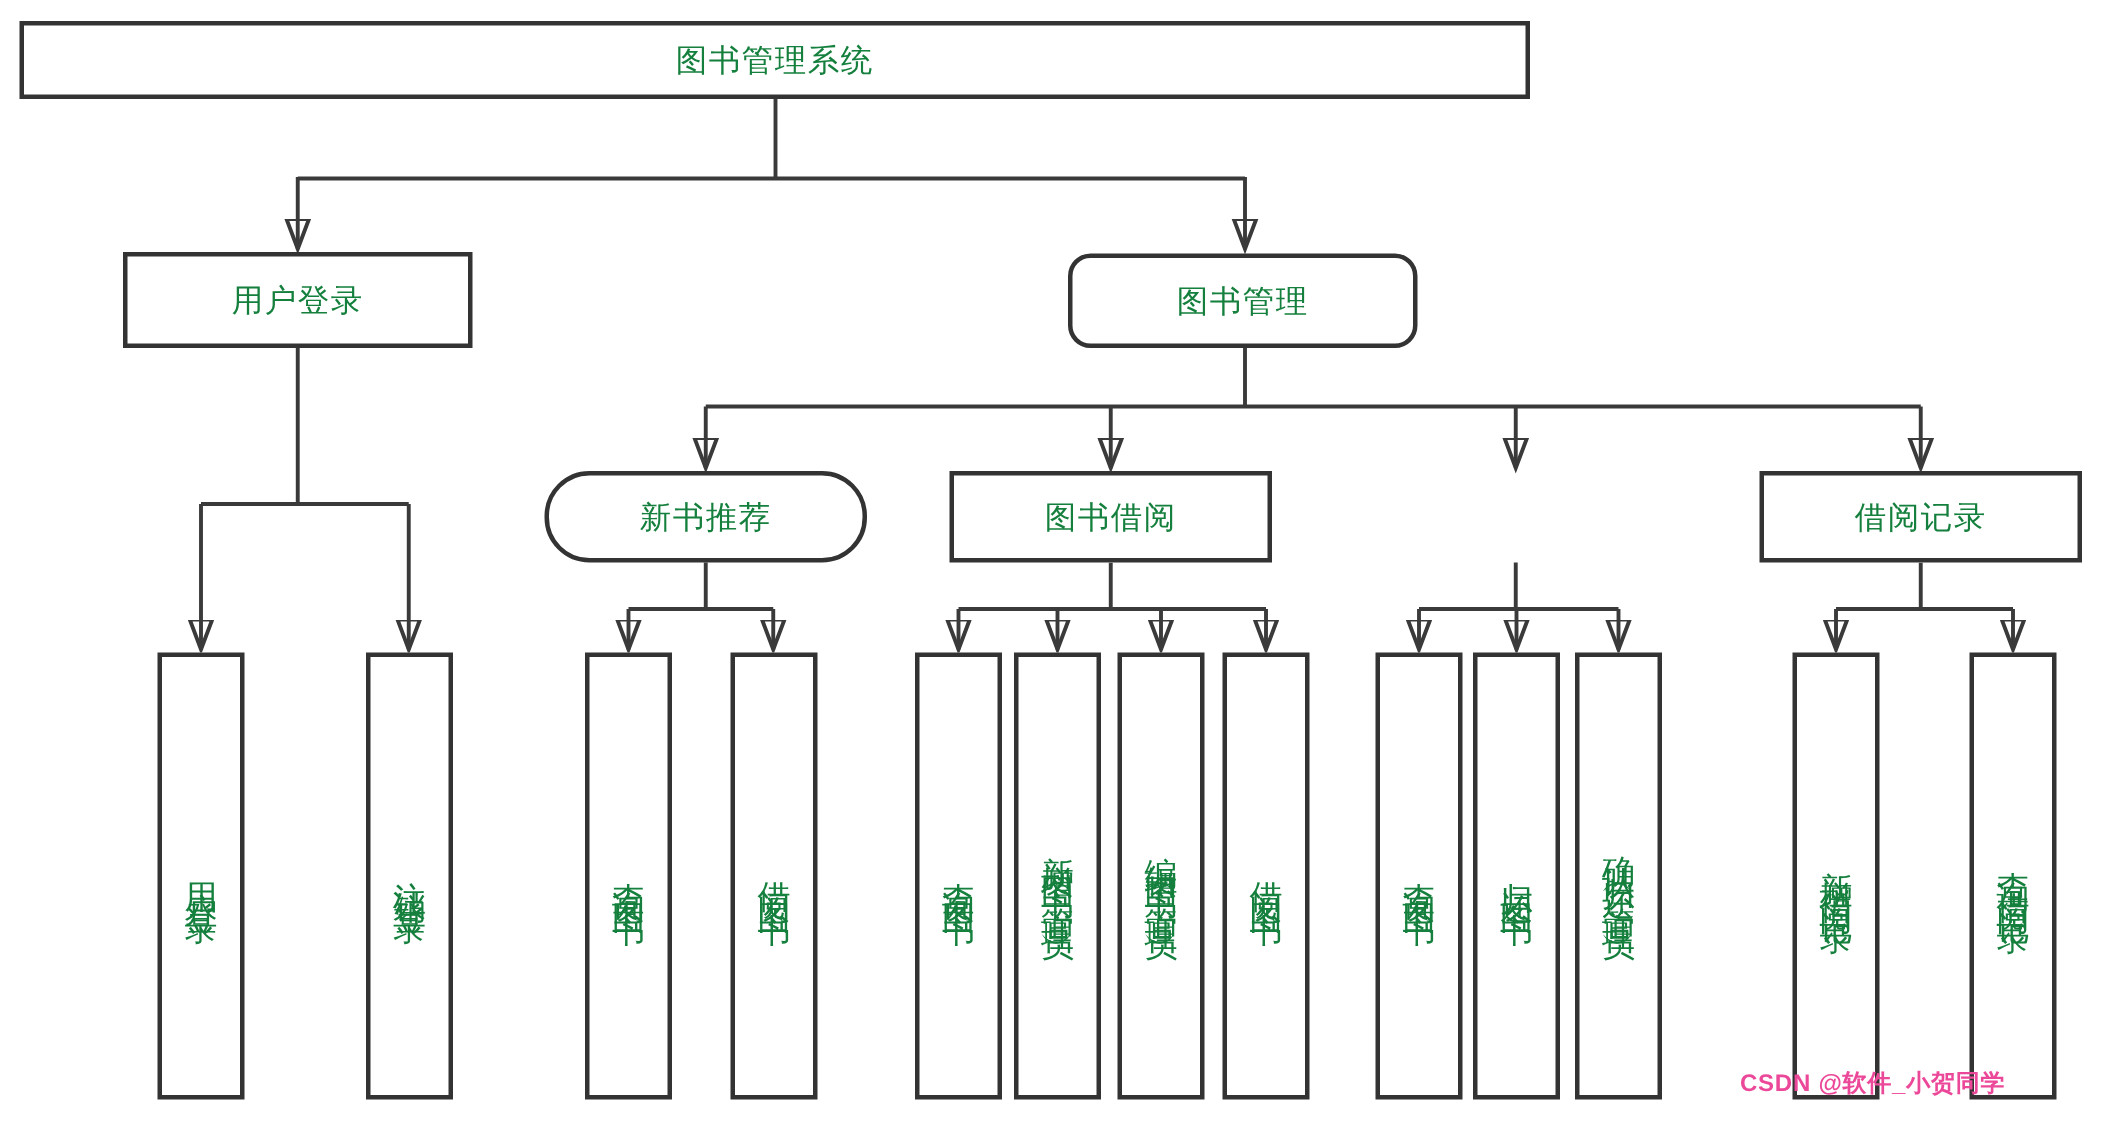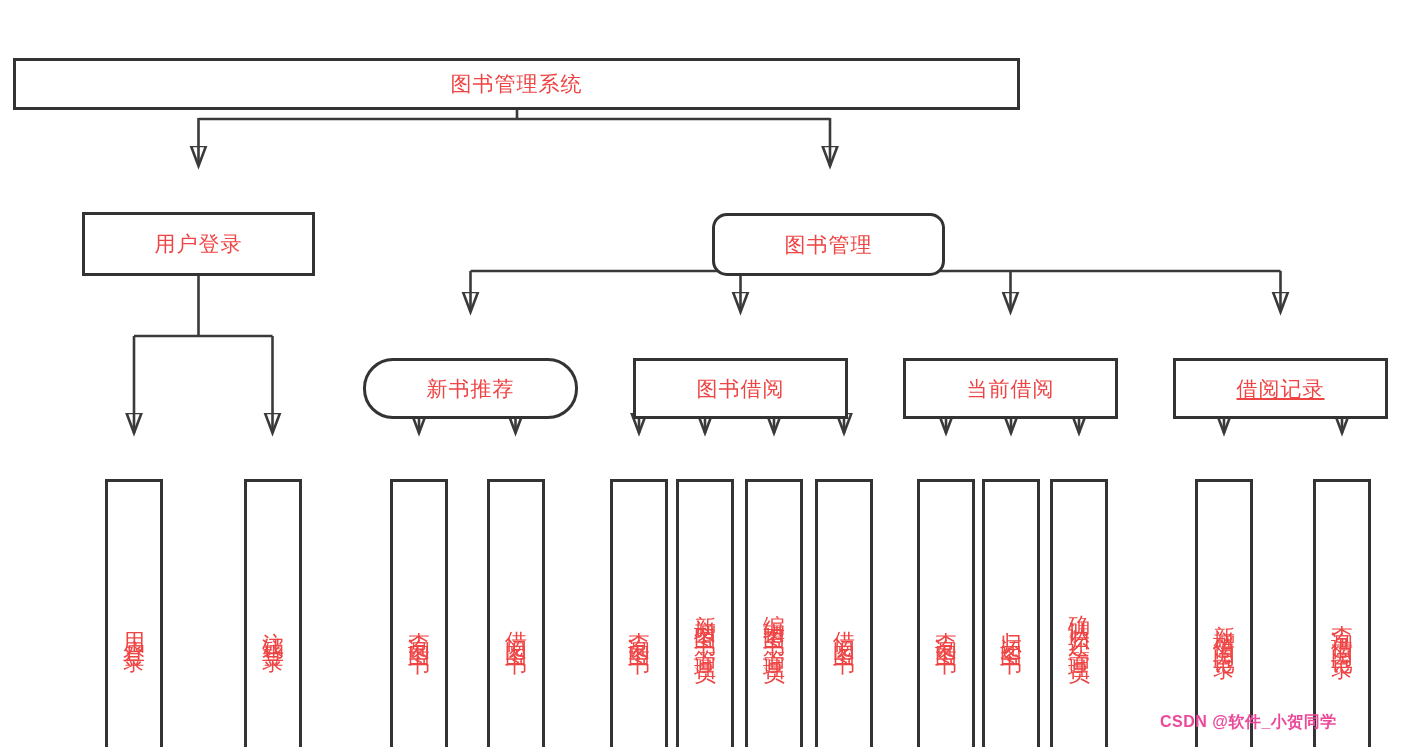--- a/index.html
+++ b/index.html
@@ -28,22 +28,21 @@
   }
   .node {
     position: absolute;
     box-sizing: border-box;
     border: 3px solid #333333;
     background: #ffffff;
     display: flex;
     align-items: center;
     justify-content: center;
     z-index: 2;
-    color: #ef4444;
-    margin-top: 44px;
+    color: #15803d;
   }
   .hbox {
     font-size: 21px;
     letter-spacing: 1px;
   }
   .vbox {
     width: 58px;
     height: 298px;
     top: 435px;
     font-size: 22px;
@@ -130,24 +129,21 @@
   <div class="node hbox" style="left:712px; top:169px; width:233px; height:63px;border-radius:15px;">
     <span>图书管理</span>
   </div>
 
   <div class="node hbox" style="left:363px; top:314px; width:215px; height:61px;border-radius:30px;">
     <span>新书推荐</span>
   </div>
   <div class="node hbox" style="left:633px; top:314px; width:215px; height:61px;text-align:center;">
     <span>图书借阅</span>
   </div>
-  <div class="node hbox" style="left:903px; top:314px; width:215px; height:61px;">
-    <span>当前借阅</span>
-  </div>
-  <div class="node hbox" style="left:1173px; top:314px; width:215px; height:61px;text-decoration:underline;">
+  <div class="node hbox" style="left:1173px; top:314px; width:215px; height:61px;">
     <span>借阅记录</span>
   </div>
 
   <div class="node vbox" style="left:105px;">
     <span>用户登录</span>
   </div>
   <div class="node vbox" style="left:244px;">
     <span>注销登录</span>
   </div>
 

